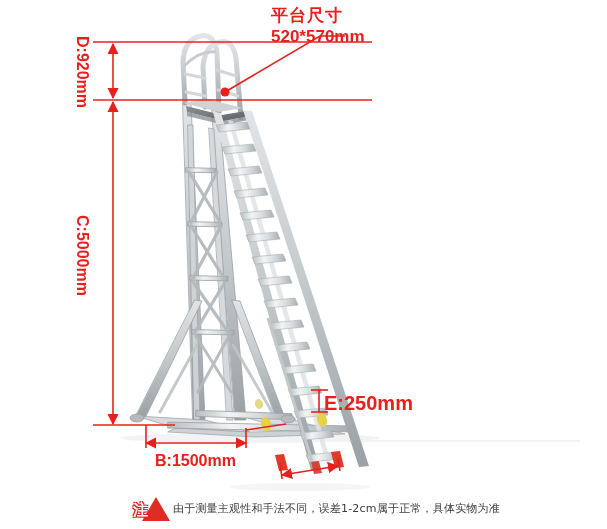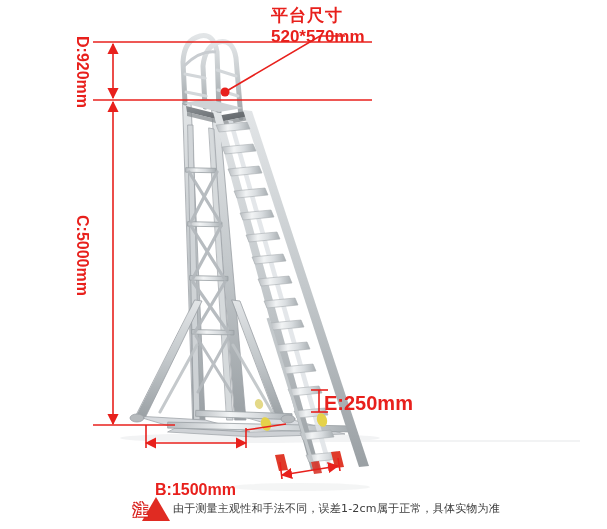--- a/index.html
+++ b/index.html
@@ -56,21 +56,20 @@
     left: 73px;
     top: 215px;
     font-size: 16px;
     writing-mode: vertical-rl;
     text-orientation: mixed;
   }
   #label-b {
     left: 155px;
     top: 452px;
     font-size: 16px;
-    margin-top: 29px;
   }
   #label-a {
     left: 338px;
     top: 468px;
     font-size: 16px;
   }
   #label-e {
     left: 324px;
     top: 392px;
     font-size: 20px;

